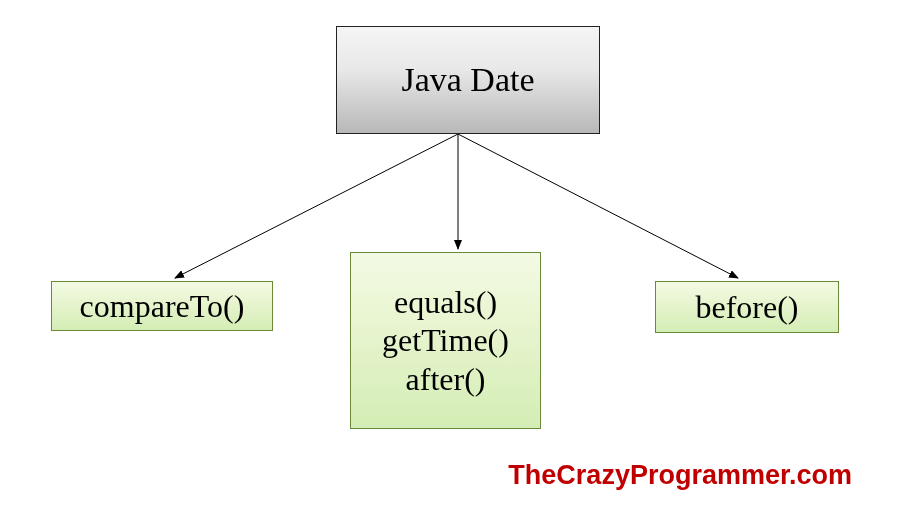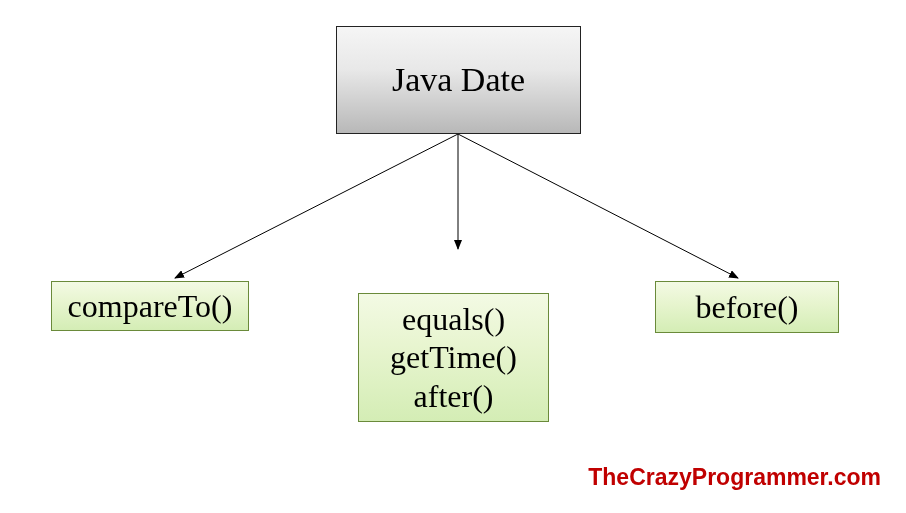--- a/index.html
+++ b/index.html
@@ -8,21 +8,21 @@
       height: 513px;
       background: #ffffff;
       position: relative;
       font-family: Georgia, 'Times New Roman', serif;
       overflow: hidden;
     }
     .root-box {
       position: absolute;
       left: 336px;
       top: 26px;
-      width: 245px;
+      width: 264px;
       height: 108px;
       background: linear-gradient(to bottom, #f5f5f5 0%, #e8e8e8 40%, #b8b8b8 100%);
       border: 1px solid #222;
       display: flex;
       flex-direction: column;
       align-items: center;
       justify-content: center;
       font-size: 34px;
       color: #000;
       line-height: 1.15;
@@ -35,43 +35,42 @@
       flex-direction: column;
       align-items: center;
       justify-content: center;
       font-size: 32px;
       color: #000;
       line-height: 1.2;
     }
     .leaf-left {
       left: 51px;
       top: 281px;
-      width: 198px;
+      width: 222px;
       height: 50px;
     }
     .leaf-center {
-      left: 358px;
+      left: 350px;
       top: 252px;
       width: 191px;
-      height: 129px;
-      margin-top: 41px;
+      height: 177px;
     }
     .leaf-right {
       left: 655px;
       top: 281px;
       width: 184px;
       height: 52px;
     }
     .watermark {
       position: absolute;
-      right: 25px;
+      right: 54px;
       bottom: 22px;
       font-family: Arial, Helvetica, sans-serif;
       font-weight: bold;
-      font-size: 23px;
+      font-size: 27px;
       color: #c00000;
     }
     svg.arrows {
       position: absolute;
       left: 0;
       top: 0;
       width: 906px;
       height: 513px;
       pointer-events: none;
     }

